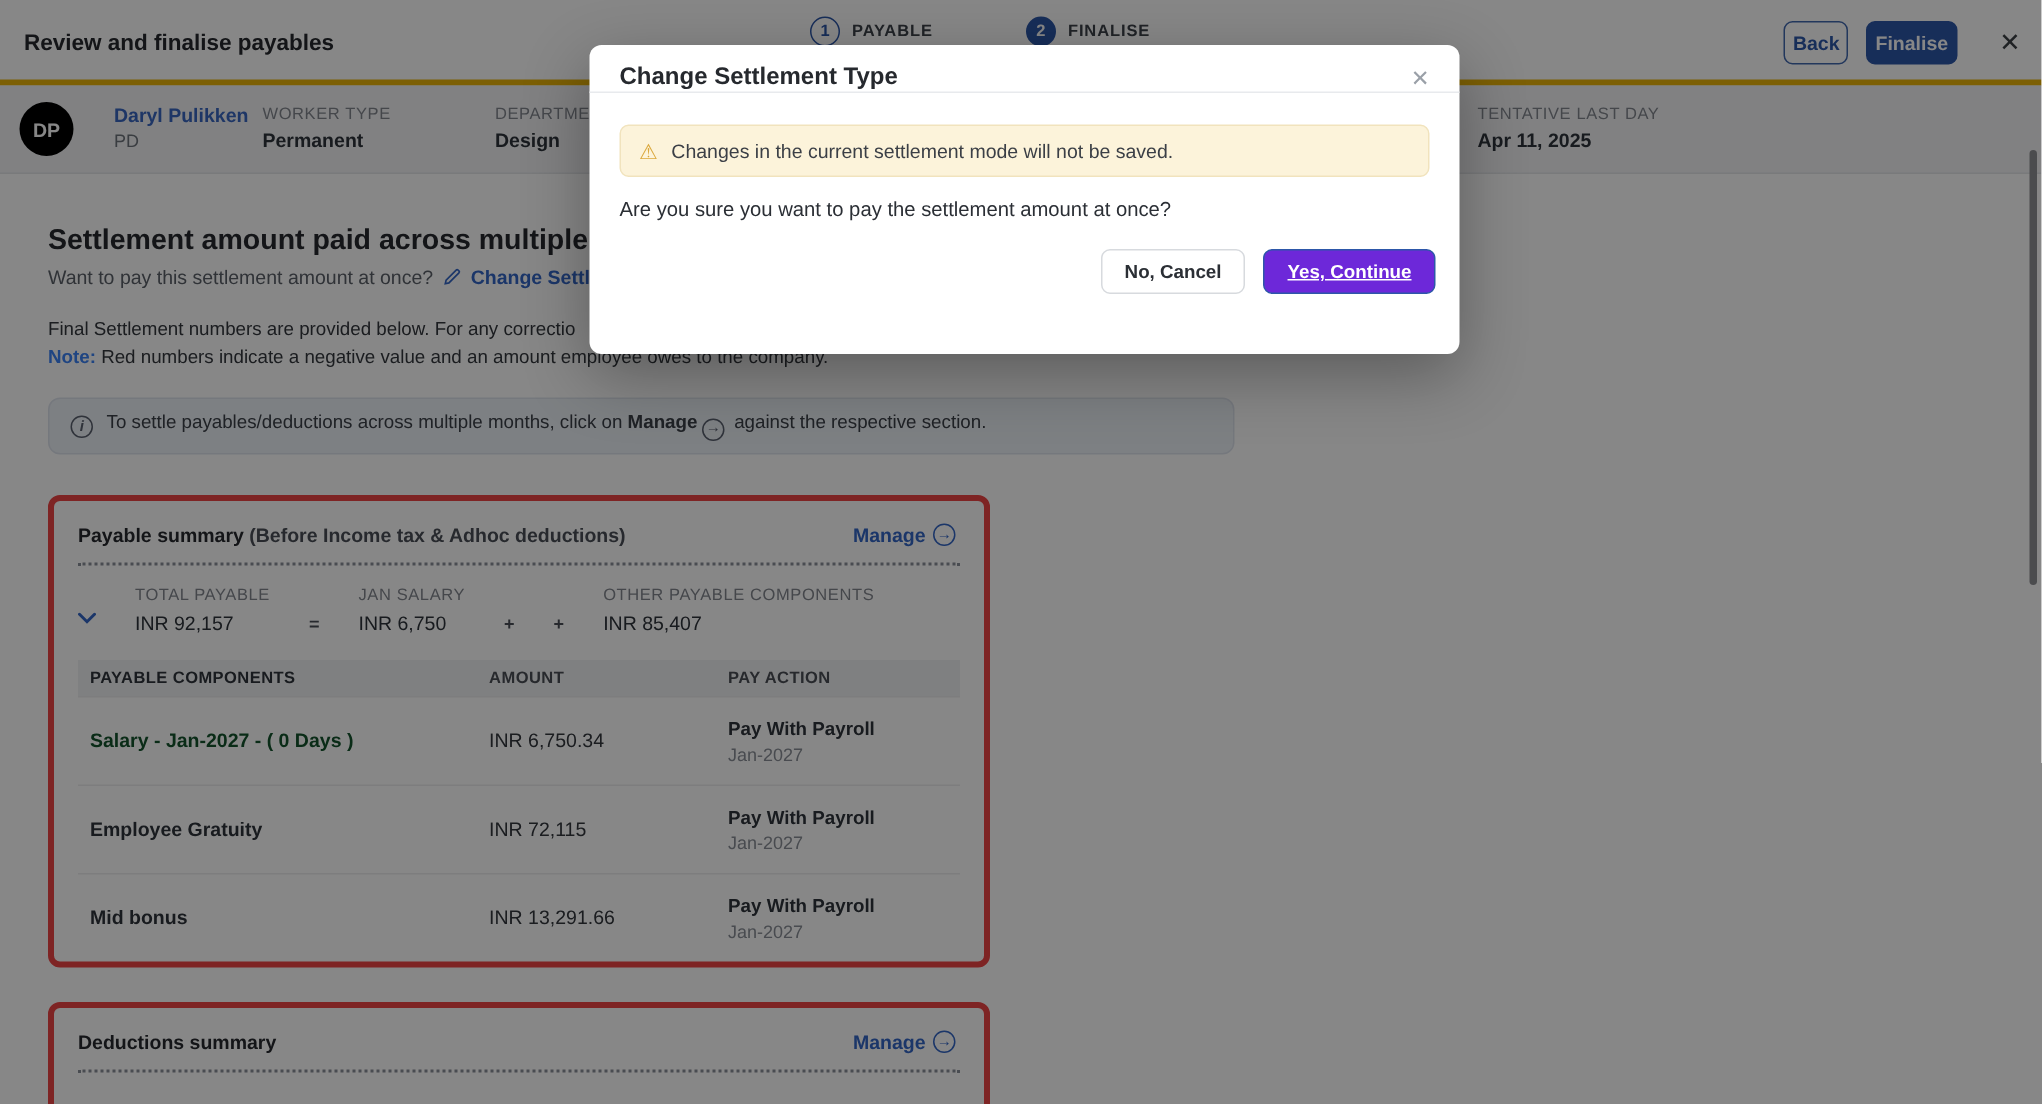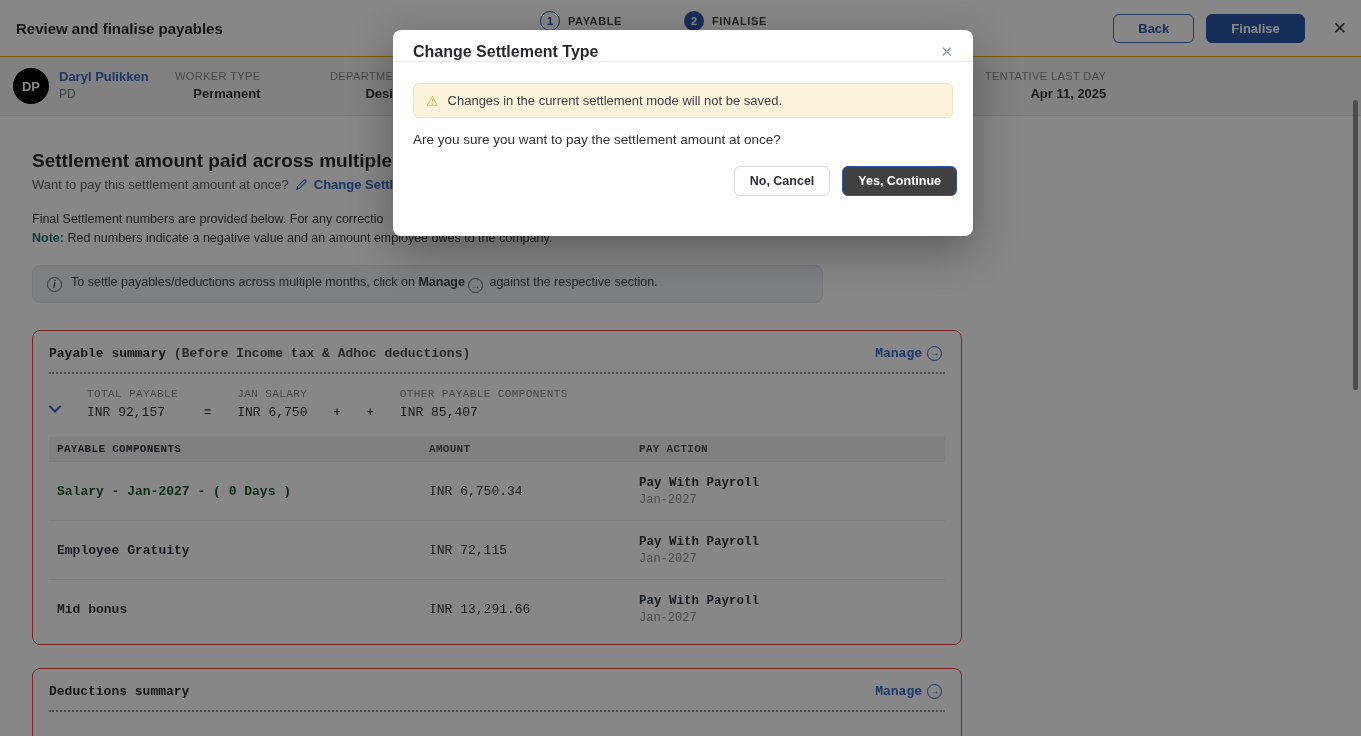--- a/index.html
+++ b/index.html
@@ -2,62 +2,62 @@
 <html><head>
 <meta charset="utf-8">
 <style>
   * { margin:0; padding:0; box-sizing:border-box; }
   html,body { width:1361px; height:736px; }
   body { font-family:"Liberation Sans", sans-serif; background:#fff; position:relative; overflow:hidden; }
 
   .page { position:relative; width:1361px; height:736px; background:#fff; overflow:hidden; }
 
   
-  .topbar { position:absolute; left:0; top:0; width:100%; height:57px; background:#fff; border-bottom:1px solid #eab308; }
+  .topbar { position:absolute; left:0; top:0; width:100%; height:57px; background:#fff; border-bottom:4px solid #eab308; }
   .topbar-title { position:absolute; left:16px; top:20px; font-size:15px; font-weight:bold; color:#26292e; }
   .stepper { position:absolute; left:540px; top:11px; display:flex; align-items:center; gap:62px; }
   .step { display:flex; align-items:center; gap:8px; }
   .step-circle { width:20px; height:20px; border-radius:50%; display:flex; align-items:center; justify-content:center; font-size:11px; font-weight:bold; }
   .step-circle.outlined { border:1.5px solid #2d57a9; color:#2d57a9; background:#fff; }
   .step-circle.filled { background:#2d57a9; color:#fff; }
   .step-label { font-size:11px; font-weight:bold; color:#3e434a; letter-spacing:.6px; }
   .topbar-actions { position:absolute; right:14px; top:14px; display:flex; align-items:center; gap:12px; }
-  .btn { border-radius:6px; font-size:13px; padding:6px 24px; cursor:pointer; font-weight:bold; }
+  .btn { border-radius:6px; font-size:13px; padding:6px 5px; cursor:pointer; font-weight:bold; }
   .btn-outline { background:#fff; border:1px solid #4168af; color:#2d57a9; }
   .btn-blue { background:#2d57a9; border:1px solid #2d57a9; color:#fff; }
   .page-close { font-size:17px; color:#3c4045; margin-left:16px; cursor:pointer; }
 
   
   .employee-bar { position:absolute; left:0; top:57px; width:100%; height:59px; background:#f3f4f6; border-bottom:1px solid #e4e6e9; }
   .avatar { position:absolute; left:13px; top:11px; width:36px; height:36px; border-radius:50%; background:#000000; color:#fff; font-size:13px; font-weight:bold; display:flex; align-items:center; justify-content:center; }
-  .emp-name-block { position:absolute; left:59px; top:12px; }
+  .emp-name-block { position:absolute; left:76px; top:12px; }
   .emp-name { font-size:13px; color:#3a67c0; font-weight:bold; cursor:pointer; }
   .emp-id { font-size:12px; color:#6e737b; margin-top:3px; }
-  .emp-field { position:absolute; top:13px;text-align:right; }
+  .emp-field { position:absolute; top:13px; }
   .emp-field .label { font-size:11px; color:#83878f; letter-spacing:.4px; }
   .emp-field .value { font-size:13px; color:#2f343b; margin-top:4px; font-weight:bold; }
   .emp-field.f0 { left:175px; }
   .emp-field.f1 { left:330px; }
   .emp-field.f2 { left:985px; }
 
   
   .content { position:absolute; left:0; top:116px; width:100%; height:620px; background:#fff; }
   .main-heading { position:absolute; left:32px; top:34px; font-size:19px; font-weight:bold; color:#26292e; white-space:nowrap; }
   .sub-line { position:absolute; left:32px; top:61px; font-size:13px; color:#5b6069; display:flex; align-items:center; gap:6px; white-space:nowrap; }
   .link-blue { color:#3366c6; font-weight:bold; cursor:pointer; }
   .para1 { position:absolute; left:32px; top:96px; font-size:12.5px; color:#33373d; white-space:nowrap; }
   .para2 { position:absolute; left:32px; top:115px; font-size:12.5px; color:#33373d; white-space:nowrap; }
-  .para2 b { color:#0f766e; }
+  .para2 b { color:#3b82f6; }
 
   .info-banner { position:absolute; left:32px; top:149px; width:791px; height:38px; background:#edf1f7; border:1px solid #dde3ed; border-radius:8px; display:flex; align-items:center; gap:9px; padding:0 14px; font-size:12.5px; color:#3b4048; white-space:nowrap; }
   .info-icon { width:15px; height:15px; min-width:15px; border:1.3px solid #59606e; border-radius:50%; color:#59606e; font-size:10px; display:flex; align-items:center; justify-content:center; font-style:italic; font-weight:bold; }
   .circle-arrow { display:inline-flex; width:15px; height:15px; border:1.3px solid currentColor; border-radius:50%; align-items:center; justify-content:center; font-size:10px; line-height:1; vertical-align:-3px; margin:0 3px; }
   .info-banner .circle-arrow { color:#59606e; }
 
-  .card { position:absolute; left:32px; width:930px; background:#fff; border:1px solid #ef4444; border-radius:8px;font-family:Liberation Mono, monospace; }
+  .card { position:absolute; left:32px; width:628px; background:#fff; border:4px solid #ef4444; border-radius:8px; }
   .card.payable { top:214px; height:315px; }
   .card.deductions { top:552px; height:120px; }
   .card-header { display:flex; justify-content:space-between; align-items:center; padding:15px 16px 11px; }
   .card-title { font-size:13px; color:#26292e; }
   .card-title b { font-weight:bold; }
   .card-title .muted-bold { font-weight:bold; color:#4a4f57; }
   .manage-link { font-size:13px; font-weight:bold; color:#3366c6; cursor:pointer; display:flex; align-items:center; }
   .manage-link .circle-arrow { color:#3366c6; margin-left:5px; }
   .dotted-divider { border-top:2px dotted #8a9099; margin:0 16px; height:0; }
 
@@ -92,21 +92,21 @@
   .modal-header { display:flex; justify-content:space-between; align-items:center; padding:13px 20px 0; border-bottom:1px solid #e8eaed; }
   .modal-title { font-size:16px; font-weight:bold; color:#26292e; }
   .modal-close { font-size:15px; color:#9aa0a8; cursor:pointer; }
   .warn-banner { margin:21px 20px 0; background:#fcf3da; border:1px solid #f1e3bd; border-radius:6px; padding:9px 12px; display:flex; align-items:center; gap:9px; }
   .warn-icon { color:#dba83c; font-size:14px; line-height:1; }
   .warn-text { font-size:13px; color:#3b3f46; }
   .modal-question { margin:14px 20px 0; font-size:13.5px; color:#2b2f35; }
   .modal-footer { display:flex; justify-content:flex-end; gap:12px; padding:19px 16px 0 0; }
   .btn-modal { border-radius:6px; font-size:12.5px; font-weight:bold; padding:7px 15px; cursor:pointer; }
   .btn-cancel { background:#fff; border:1px solid #d7dade; color:#2b2f35; }
-  .btn-confirm { background:#404040; border:1px solid #2d57a9; color:#fff; }
+  .btn-confirm { background:#6d28d9; border:1px solid #2d57a9; color:#fff;text-decoration:underline; }
 </style>
 </head>
 <body>
 
 <div class="page">
 
   <div class="topbar">
     <div class="topbar-title">Review and finalise payables</div>
     <div class="stepper">
       <div class="step">

